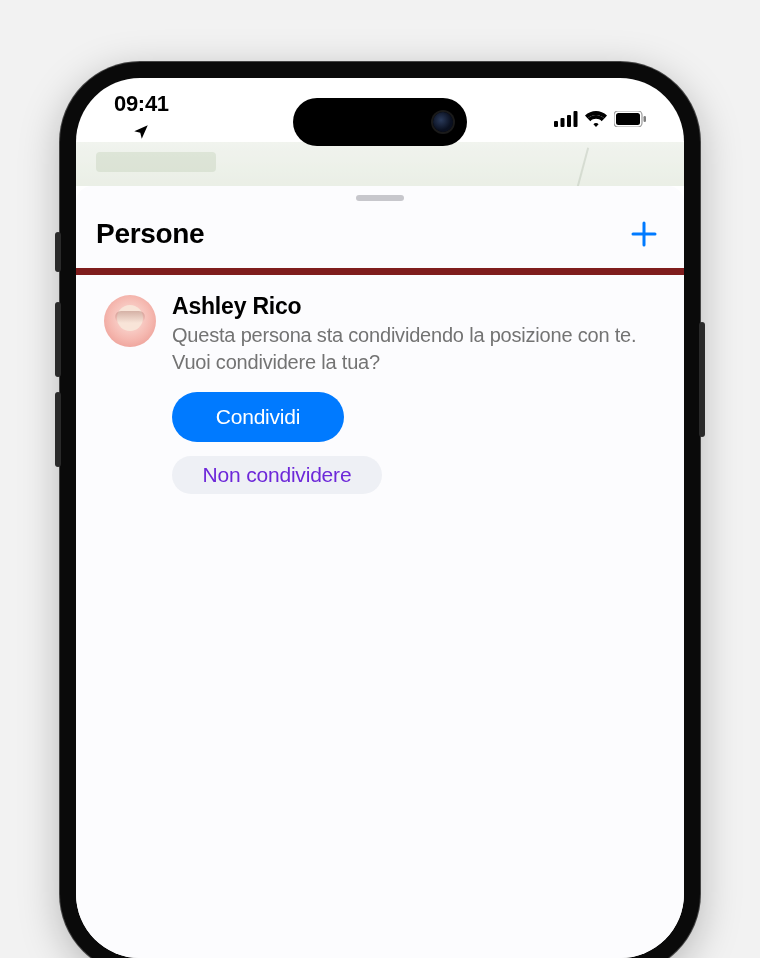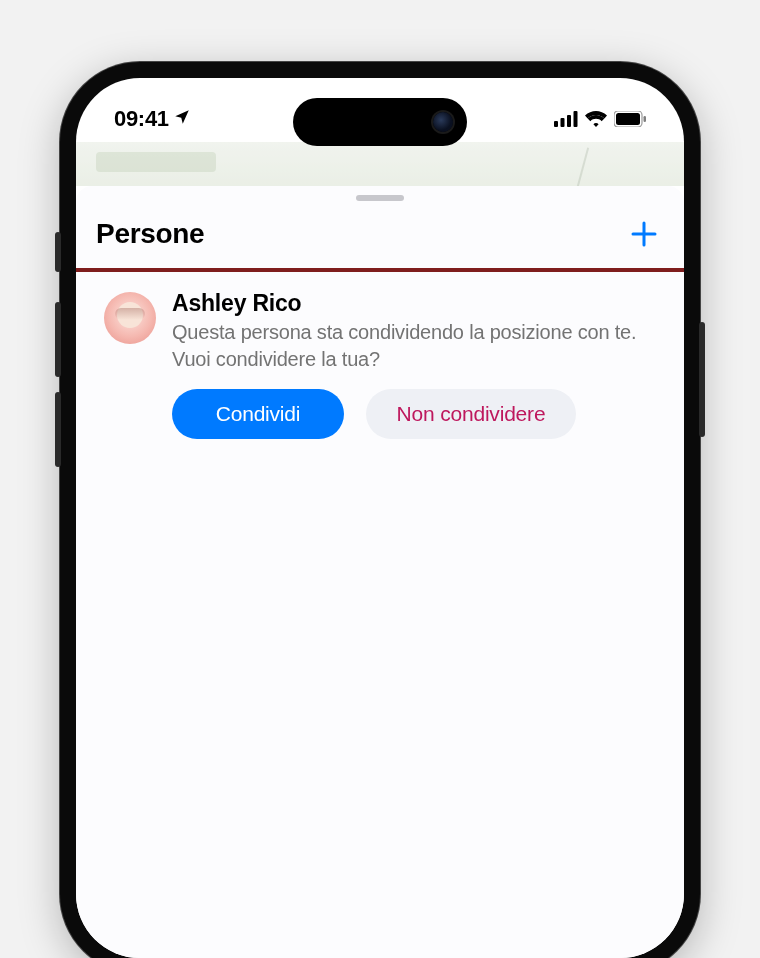--- a/index.html
+++ b/index.html
@@ -75,20 +75,21 @@
       position: relative;
       z-index: 10;
     }
     .status-left {
       display: flex;
       align-items: center;
       gap: 4px;
       font-size: 22px;
       font-weight: 600;
       letter-spacing: -0.3px;
+      flex-direction: column;
     }
     .status-right {
       display: flex;
       align-items: center;
       gap: 7px;
     }
     .location-arrow {
       display: inline-block;
     }
     .cellular-icon, .wifi-icon, .battery-icon {
@@ -136,21 +137,21 @@
       width: 48px;
       height: 6px;
       background: #c7c7cc;
       border-radius: 3px;
     }
     .sheet-header {
       padding: 28px 20px 14px 20px;
       display: flex;
       align-items: center;
       justify-content: space-between;
-      border-bottom: 4px solid #7f1d1d;
+      border-bottom: 7px solid #7f1d1d;
     }
     .sheet-title {
       font-size: 28px;
       font-weight: 700;
       letter-spacing: -0.3px;
       color: #000;
     }
     .add-button {
       color: #007aff;
       display: flex;
@@ -210,21 +211,22 @@
     }
     .person-msg {
       font-size: 20px;
       color: #737373;
       line-height: 1.35;
       margin-bottom: 16px;
       letter-spacing: -0.2px;
     }
     .button-row {
       display: flex;
-      gap: 22px;
+      gap: 14px;
+      flex-direction: column;
     }
     .pill-button {
       border-radius: 40px;
       font-size: 21px;
       font-weight: 400;
       padding: 13px 10px;
       text-align: center;
       cursor: pointer;
       border: none;
       letter-spacing: -0.2px;
@@ -233,21 +235,21 @@
       align-items: center;
       justify-content: center;
     }
     .btn-primary {
       background: #007aff;
       color: #fff;
       width: 172px;
     }
     .btn-secondary {
       background: #eef0f5;
-      color: #be185d;
+      color: #6d28d9;
       width: 210px;
       padding: 7px 18px;
     }
   </style>
 </head>
 <body>
 
 <div class="phone-frame">
   <div class="phone-side-btn btn-left-1"></div>
   <div class="phone-side-btn btn-left-2"></div>

